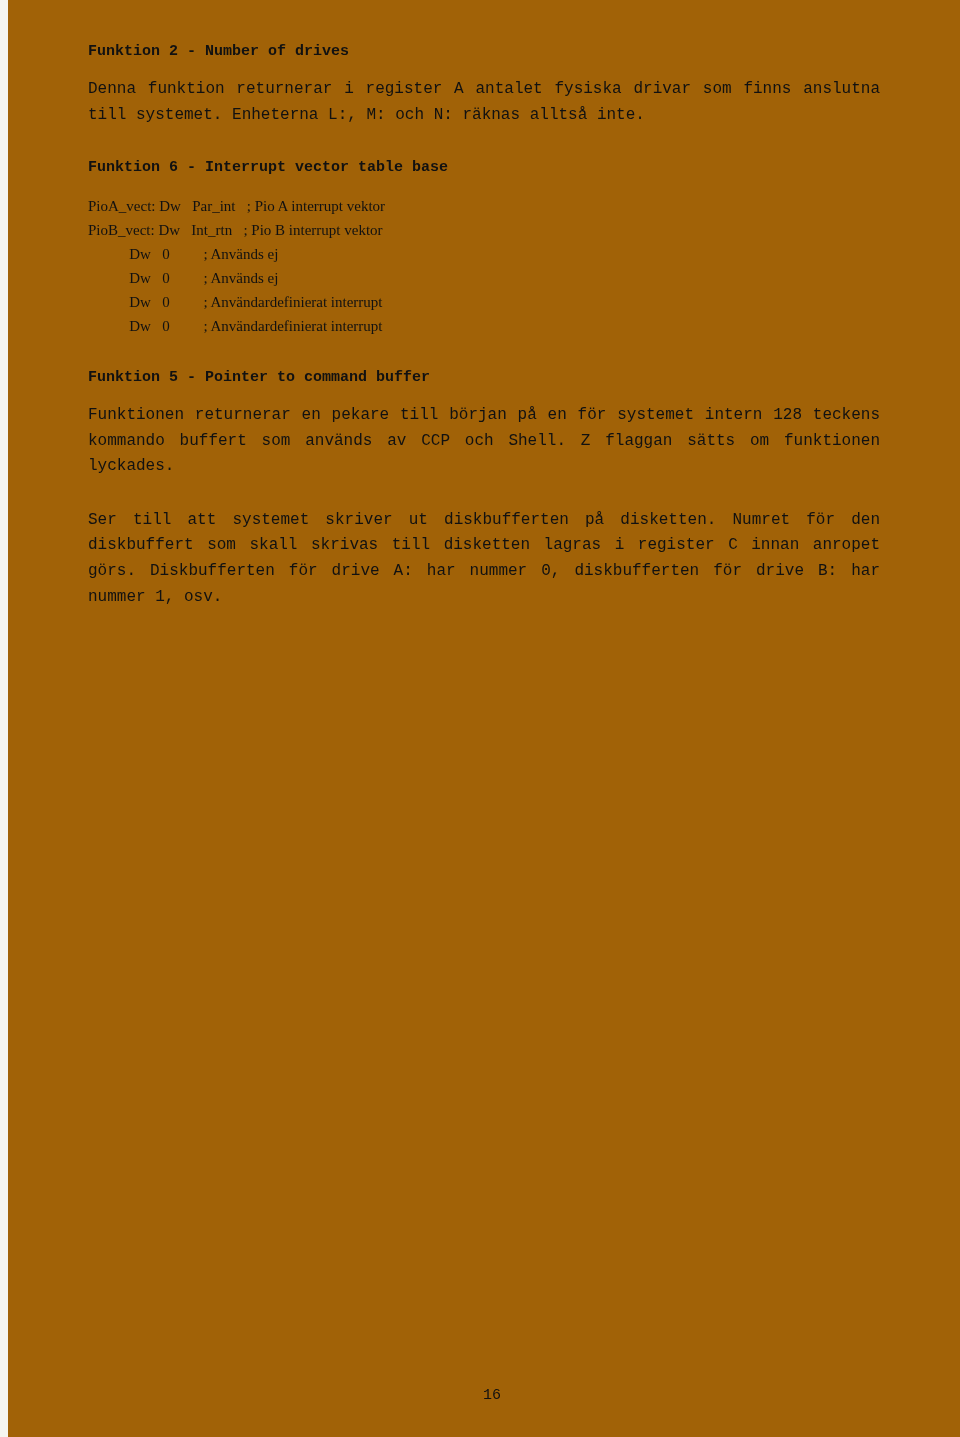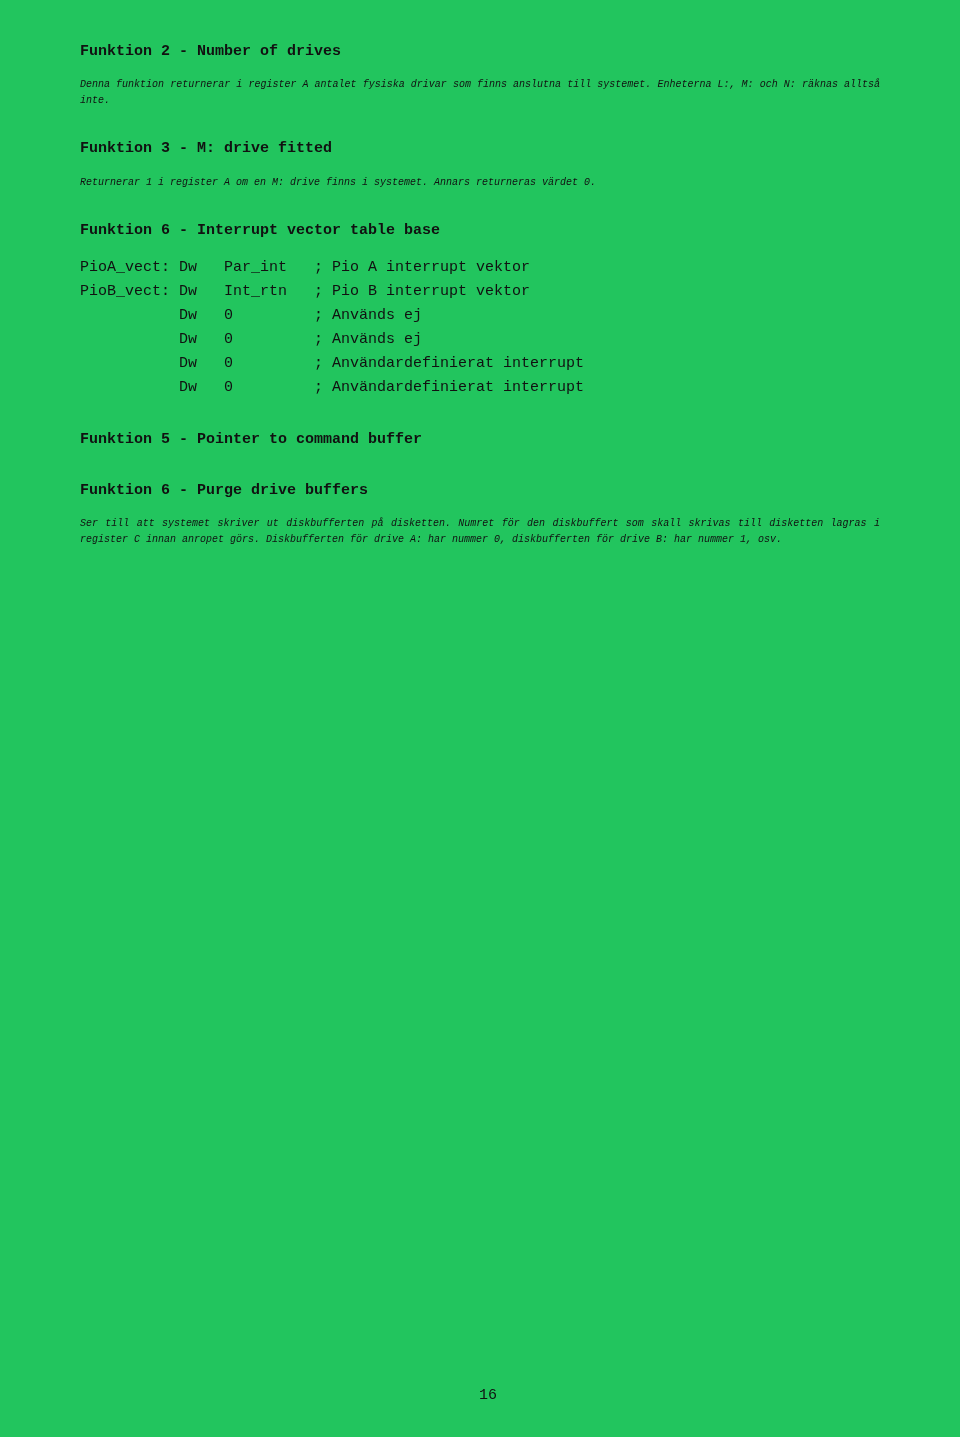--- a/index.html
+++ b/index.html
@@ -13,51 +13,51 @@
       display: flex;
       justify-content: center;
       align-items: flex-start;
       min-height: 100vh;
       padding: 0;
     }
 
     .page {
       width: 960px;
       min-height: 1437px;
-      background: #22c55e;
+      background: #a16207;
       padding: 40px 80px 60px 80px;
       font-family: 'Courier New', Courier, monospace;
       font-size: 15px;
       line-height: 1.55;
       color: #111111;
       position: relative;
+      margin-left: 8px;
     }
 
     .section {
       margin-bottom: 28px;
     }
 
     .section-title {
       font-weight: bold;
       font-size: 15px;
       margin-bottom: 14px;
       font-family: 'Courier New', Courier, monospace;
     }
 
     .body-text {
       font-family: 'Courier New', Courier, monospace;
-      font-size: 10px;
+      font-size: 16px;
       line-height: 1.6;
       text-align: justify;
       margin-bottom: 10px;
-      font-style: italic;
     }
 
     .code-block {
-      font-family: Liberation Mono, monospace;
+      font-family: Liberation Serif, serif;
       font-size: 15px;
       line-height: 1.6;
       margin-top: 10px;
       margin-bottom: 10px;
       white-space: pre;
     }
 
     .page-number {
       text-align: center;
       font-family: 'Courier New', Courier, monospace;
@@ -72,40 +72,36 @@
 </head>
 <body>
 
 <div class="page">
 
   <div class="section">
     <div class="section-title">Funktion 2 - Number of drives</div>
     <div class="body-text">Denna funktion returnerar i register A antalet fysiska drivar som finns anslutna till systemet. Enheterna L:, M: och N: räknas alltså inte.</div>
   </div>
 
-  <div class="section">
-    <div class="section-title">Funktion 3 - M: drive fitted</div>
-    <div class="body-text">Returnerar 1 i register A om en M: drive finns i systemet. Annars returneras värdet 0.</div>
-  </div>
 
   <div class="section">
     <div class="section-title">Funktion 6 - Interrupt vector table base</div>
     <div class="code-block">PioA_vect: Dw   Par_int   ; Pio A interrupt vektor
 PioB_vect: Dw   Int_rtn   ; Pio B interrupt vektor
            Dw   0         ; Används ej
            Dw   0         ; Används ej
            Dw   0         ; Användardefinierat interrupt
            Dw   0         ; Användardefinierat interrupt</div>
   </div>
 
   <div class="section">
     <div class="section-title">Funktion 5 - Pointer to command buffer</div>
+    <div class="body-text">Funktionen  returnerar en pekare till början på en  för  systemet intern 128 teckens kommando buffert som används av CCP och Shell. Z flaggan sätts om funktionen lyckades.</div>
   </div>
 
   <div class="section">
-    <div class="section-title">Funktion 6 - Purge drive buffers</div>
     <div class="body-text">Ser  till  att systemet skriver ut  diskbufferten  på  disketten. Numret  för  den  diskbuffert som skall  skrivas  till  disketten lagras  i register C innan anropet görs. Diskbufferten för drive A: har nummer 0, diskbufferten för drive B: har nummer 1, osv.</div>
   </div>
 
 
   <div class="page-number">16</div>
 
 </div>
 
 </body></html>

